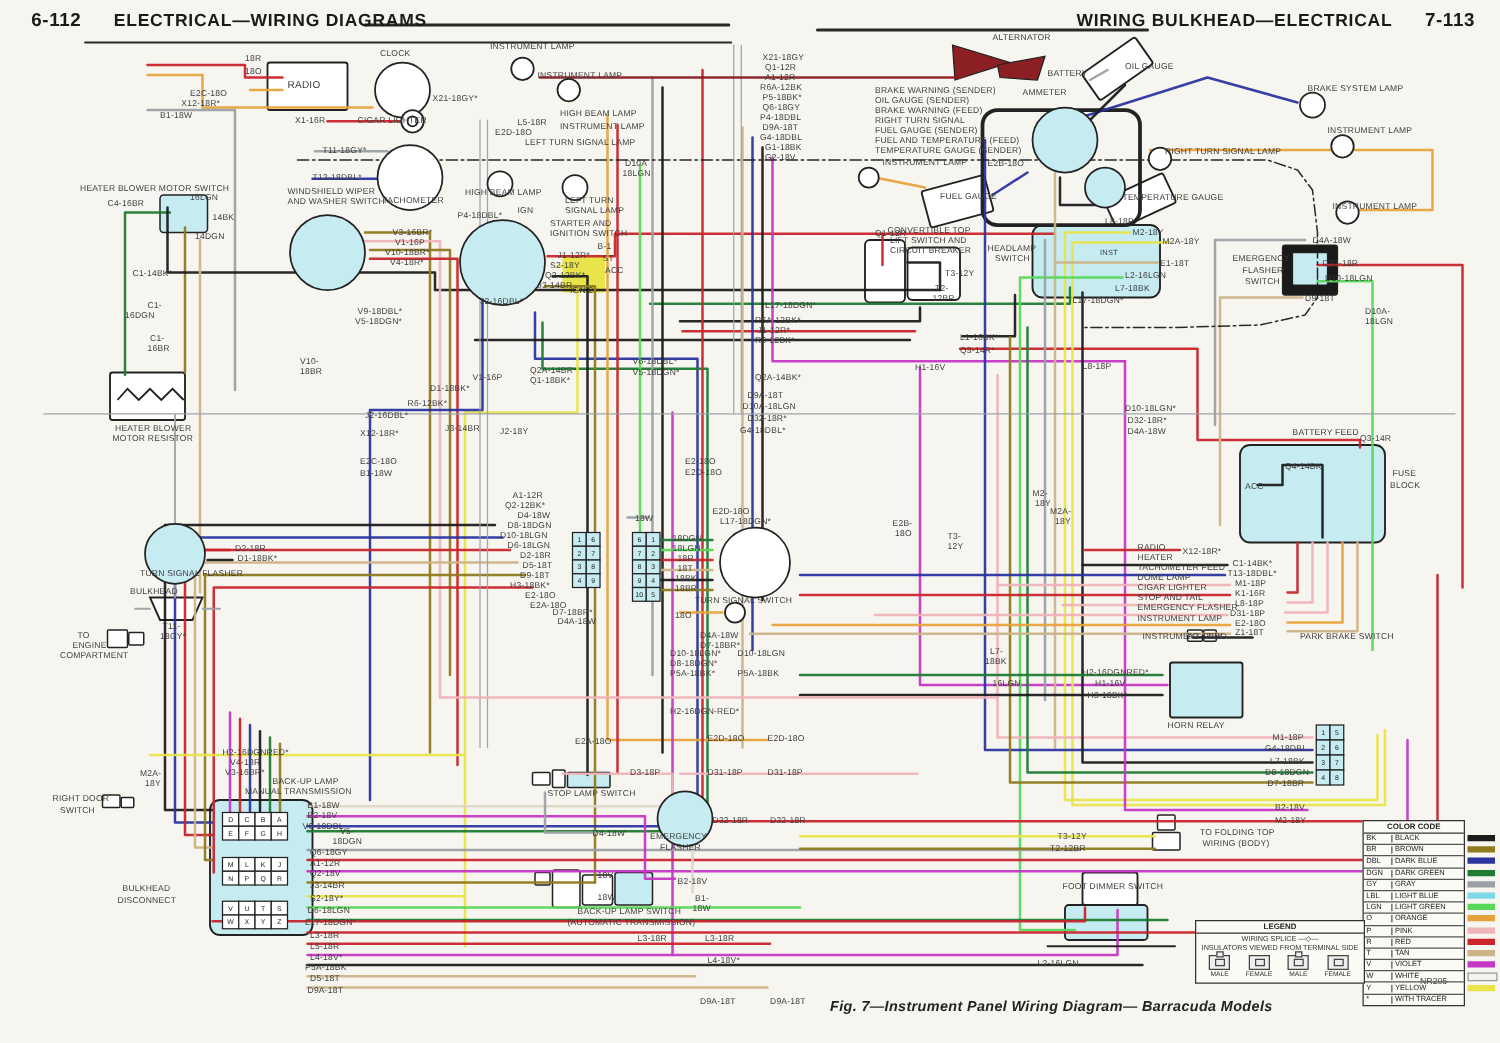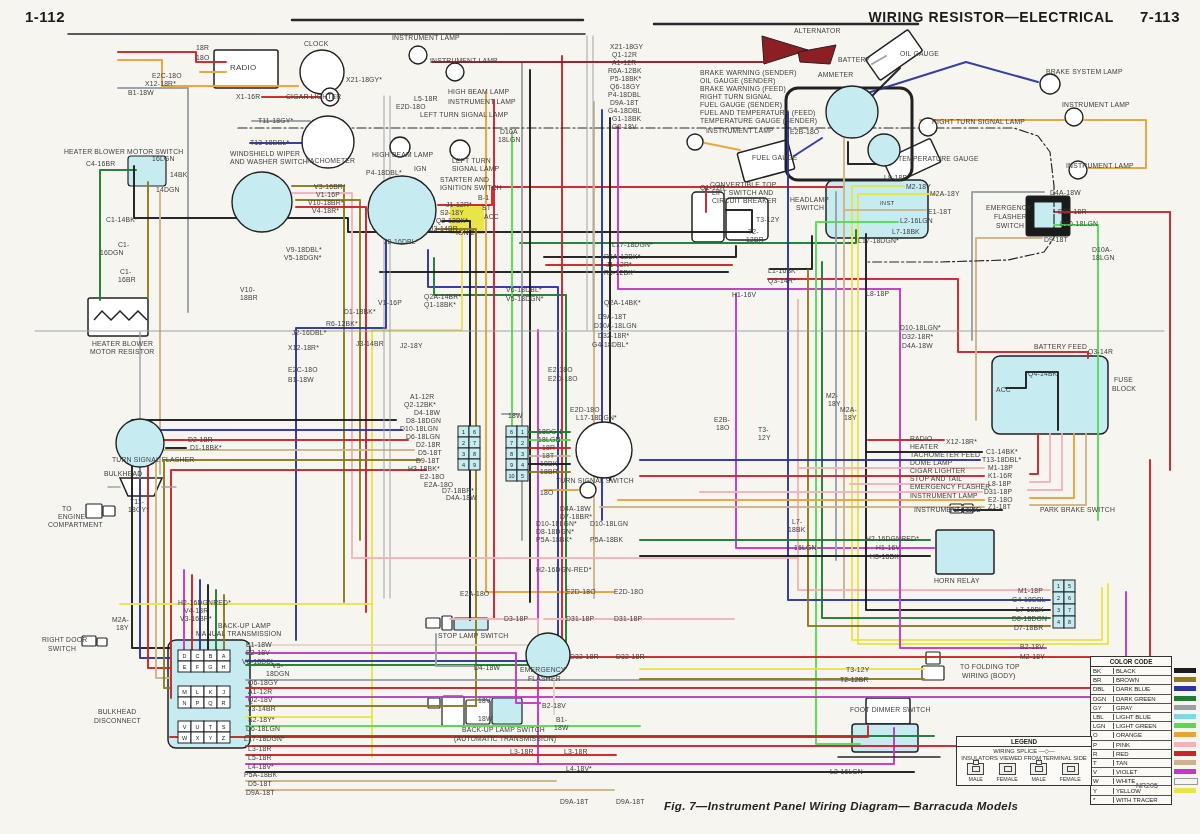--- a/index.html
+++ b/index.html
@@ -340,24 +340,25 @@
       <text x="463.5" y="455.5" text-anchor="middle" font-size="5.5" fill="#222" font-family="&quot;Liberation Sans&quot;,sans-serif">3</text>
       <rect x="469" y="448" width="11" height="11" fill="#c6ecf2" stroke="#222" stroke-width="1"></rect>
       <text x="474.5" y="455.5" text-anchor="middle" font-size="5.5" fill="#222" font-family="&quot;Liberation Sans&quot;,sans-serif">8</text>
       <rect x="458" y="459" width="11" height="11" fill="#c6ecf2" stroke="#222" stroke-width="1"></rect>
       <text x="463.5" y="466.5" text-anchor="middle" font-size="5.5" fill="#222" font-family="&quot;Liberation Sans&quot;,sans-serif">4</text>
       <rect x="469" y="459" width="11" height="11" fill="#c6ecf2" stroke="#222" stroke-width="1"></rect>
       <text x="474.5" y="466.5" text-anchor="middle" font-size="5.5" fill="#222" font-family="&quot;Liberation Sans&quot;,sans-serif">9</text>
     </svg>
 
   <div class="hdr" id="hdr-left">
-    <span class="num">1-112</span>
+    <span class="num">6-112</span>
+    <span class="ttl">ELECTRICAL—WIRING DIAGRAMS</span>
   </div>
   <div class="hdr" id="hdr-right">
-    <span class="ttl">WIRING RESISTOR—ELECTRICAL</span>
+    <span class="ttl">WIRING BULKHEAD—ELECTRICAL</span>
     <span class="num">7-113</span>
   </div>
 
   <div id="labels">
       <div class="lbl" style="left: 196px; top: 44px;">18R</div>
       <div class="lbl" style="left: 196px; top: 54px;">18O</div>
       <div class="lbl" style="left: 230px; top: 64px; font-size: 8px;">RADIO</div>
       <div class="lbl" style="left: 304px; top: 40px;">CLOCK</div>
       <div class="lbl" style="left: 392px; top: 34px;">INSTRUMENT LAMP</div>
       <div class="lbl" style="left: 430px; top: 57px;">INSTRUMENT LAMP</div>

